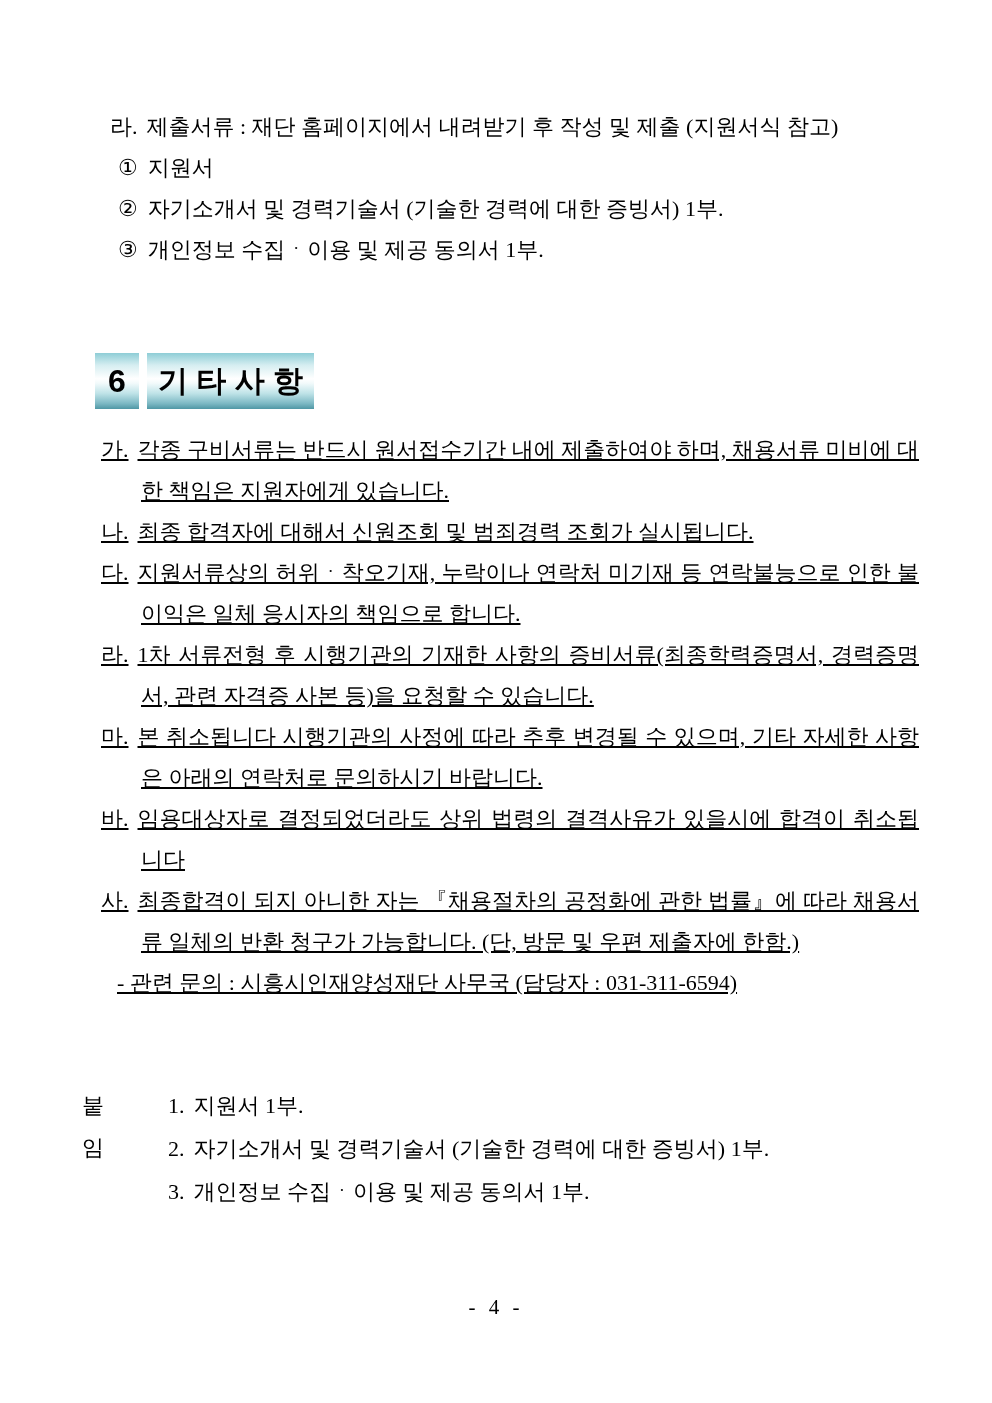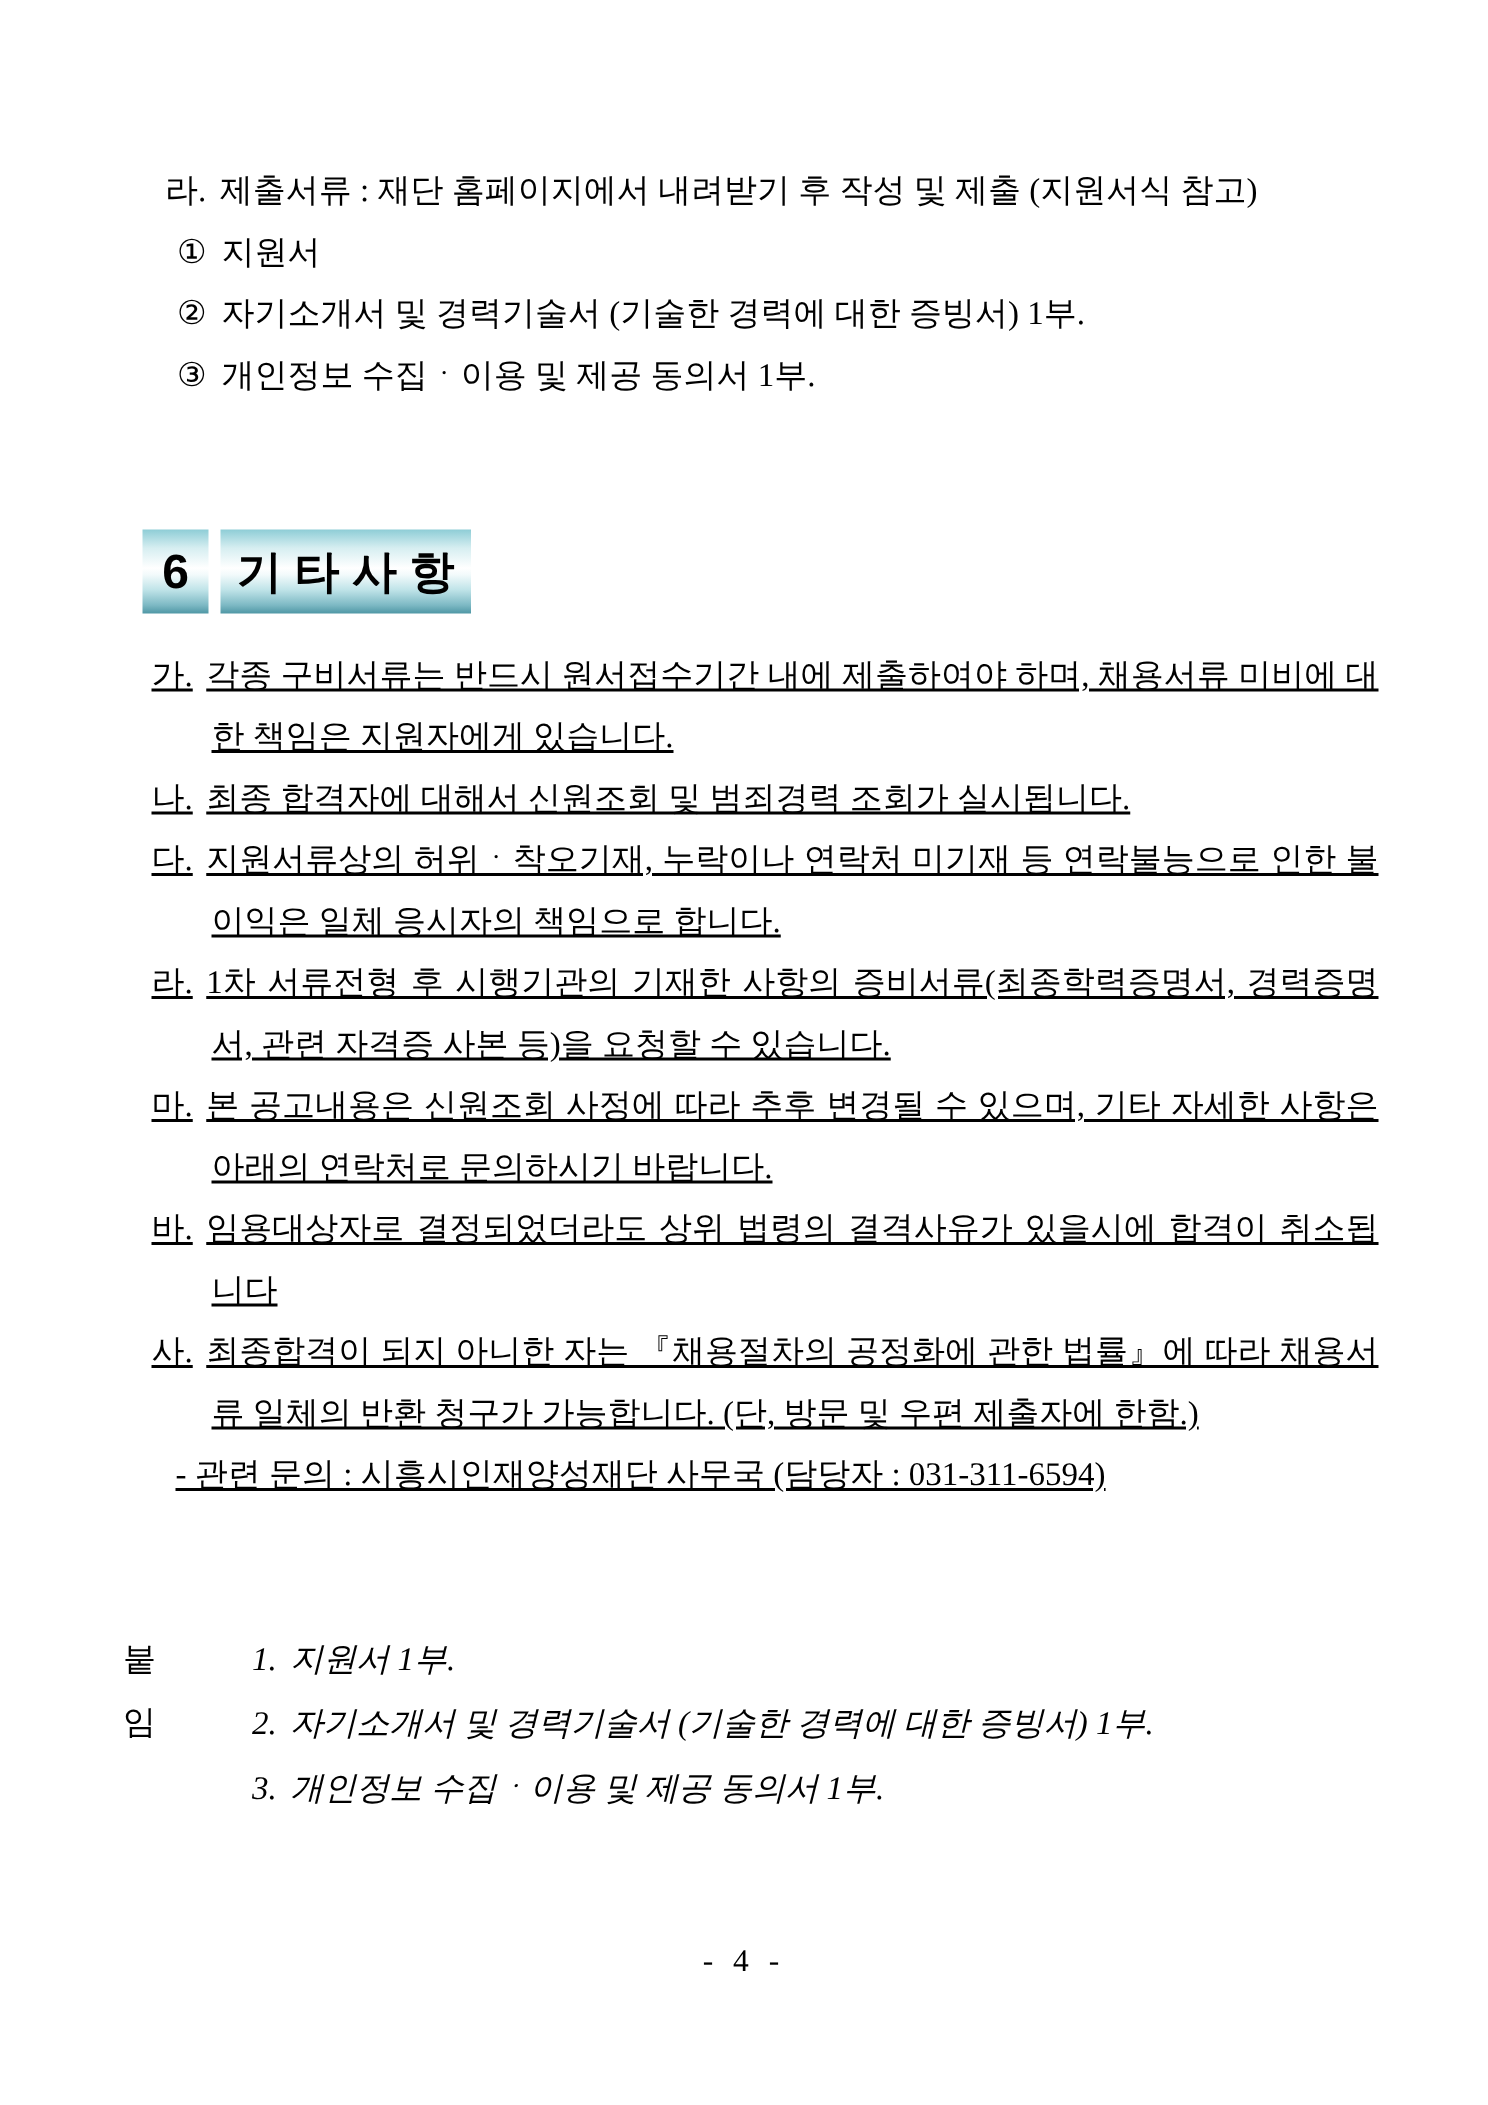--- a/index.html
+++ b/index.html
@@ -81,21 +81,21 @@
     width: 840px;
     font-size: 22px;
     line-height: 42px;
     display: flex;
     gap: 34px;
   }
   .attach-label {
     flex: 0 0 38px;
     margin-right: 14px;
   }
-  .attach-list { flex: 1; font-style: italic; }
+  .attach-list { flex: 1; }
   .attach-list p { margin: 0 0 1px 0; }
   .attach-list .num { margin-right: 9px; }
 
   
   .footer {
     position: absolute;
     left: 0;
     top: 1295px;
     width: 100%;
     text-align: center;
@@ -120,21 +120,21 @@
     </div>
   <div class="sec-box sec-title-box">
       <span>기 타 사 항</span>
     </div>
 
   <div class="notes">
     <p class="note"><span class="lbl">가.</span><span>각종 구비서류는 반드시 원서접수기간 내에 제출하여야 하며, 채용서류 미비에 대한 책임은 지원자에게 있습니다.</span></p>
     <p class="note"><span class="lbl">나.</span><span>최종 합격자에 대해서 신원조회 및 범죄경력 조회가 실시됩니다.</span></p>
     <p class="note"><span class="lbl">다.</span><span>지원서류상의 허위ㆍ착오기재, 누락이나 연락처 미기재 등 연락불능으로 인한 불이익은 일체 응시자의 책임으로 합니다.</span></p>
     <p class="note"><span class="lbl">라.</span><span>1차 서류전형 후 시행기관의 기재한 사항의 증비서류(최종학력증명서, 경력증명서, 관련 자격증 사본 등)을 요청할 수 있습니다.</span></p>
-    <p class="note"><span class="lbl">마.</span><span>본 공고내용은 신원조회 사정에 따라 추후 변경될 수 있으며, 기타 자세한 사항은 아래의 연락처로 문의하시기 바랍니다.</span></p>
+    <p class="note"><span class="lbl">마.</span><span>본 취소됩니다 시행기관의 사정에 따라 추후 변경될 수 있으며, 기타 자세한 사항은 아래의 연락처로 문의하시기 바랍니다.</span></p>
     <p class="note"><span class="lbl">바.</span><span>임용대상자로 결정되었더라도 상위 법령의 결격사유가 있을시에 합격이 취소됩니다</span></p>
     <p class="note"><span class="lbl">사.</span><span>최종합격이 되지 아니한 자는 『채용절차의 공정화에 관한 법률』에 따라 채용서류 일체의 반환 청구가 가능합니다. (단, 방문 및 우편 제출자에 한함.)</span></p>
     <p class="contact">- 관련 문의 : 시흥시인재양성재단 사무국 (담당자 : 031-311-6594)</p>
   </div>
 
   <div class="attach">
     <div class="attach-label">붙임</div>
     <div class="attach-list">
       <p><span class="num">1.</span><span>지원서 1부.</span></p>
       <p><span class="num">2.</span><span>자기소개서 및 경력기술서 (기술한 경력에 대한 증빙서) 1부.</span></p>

